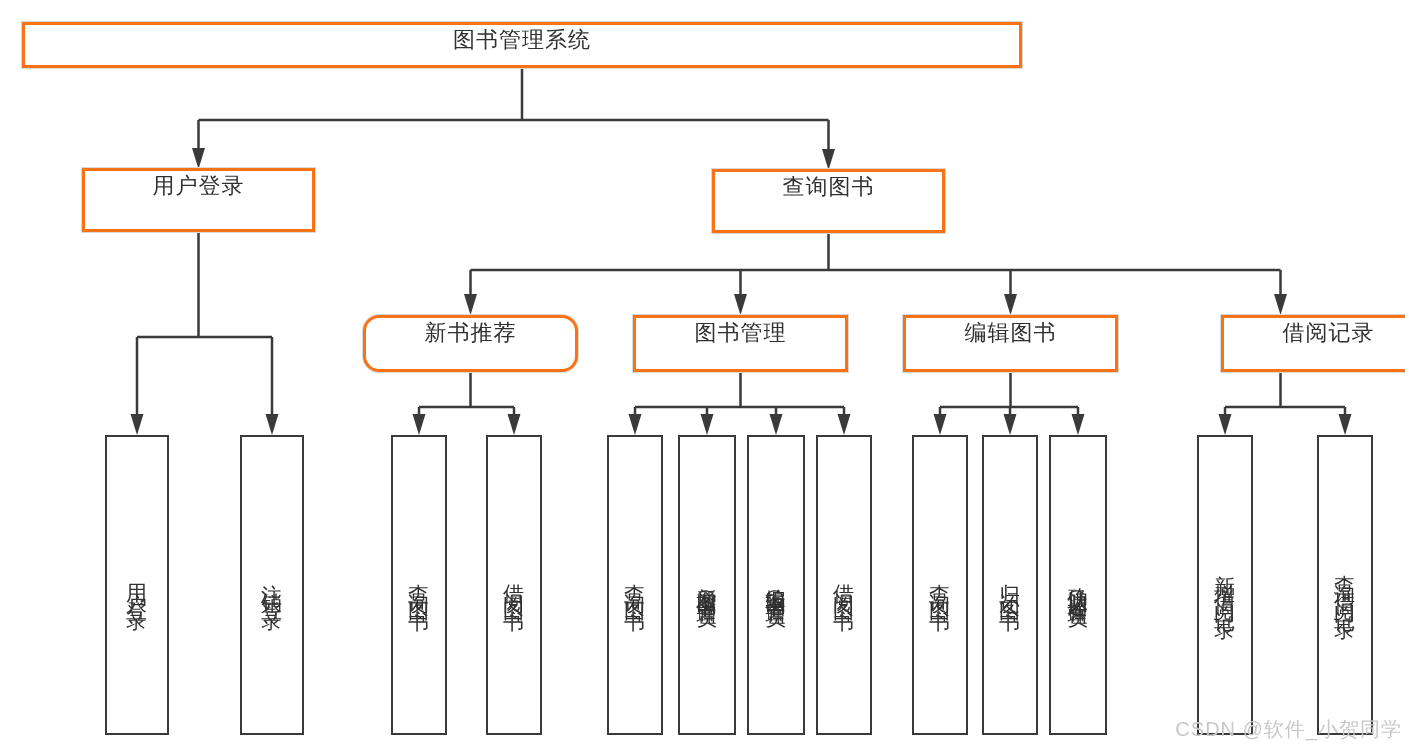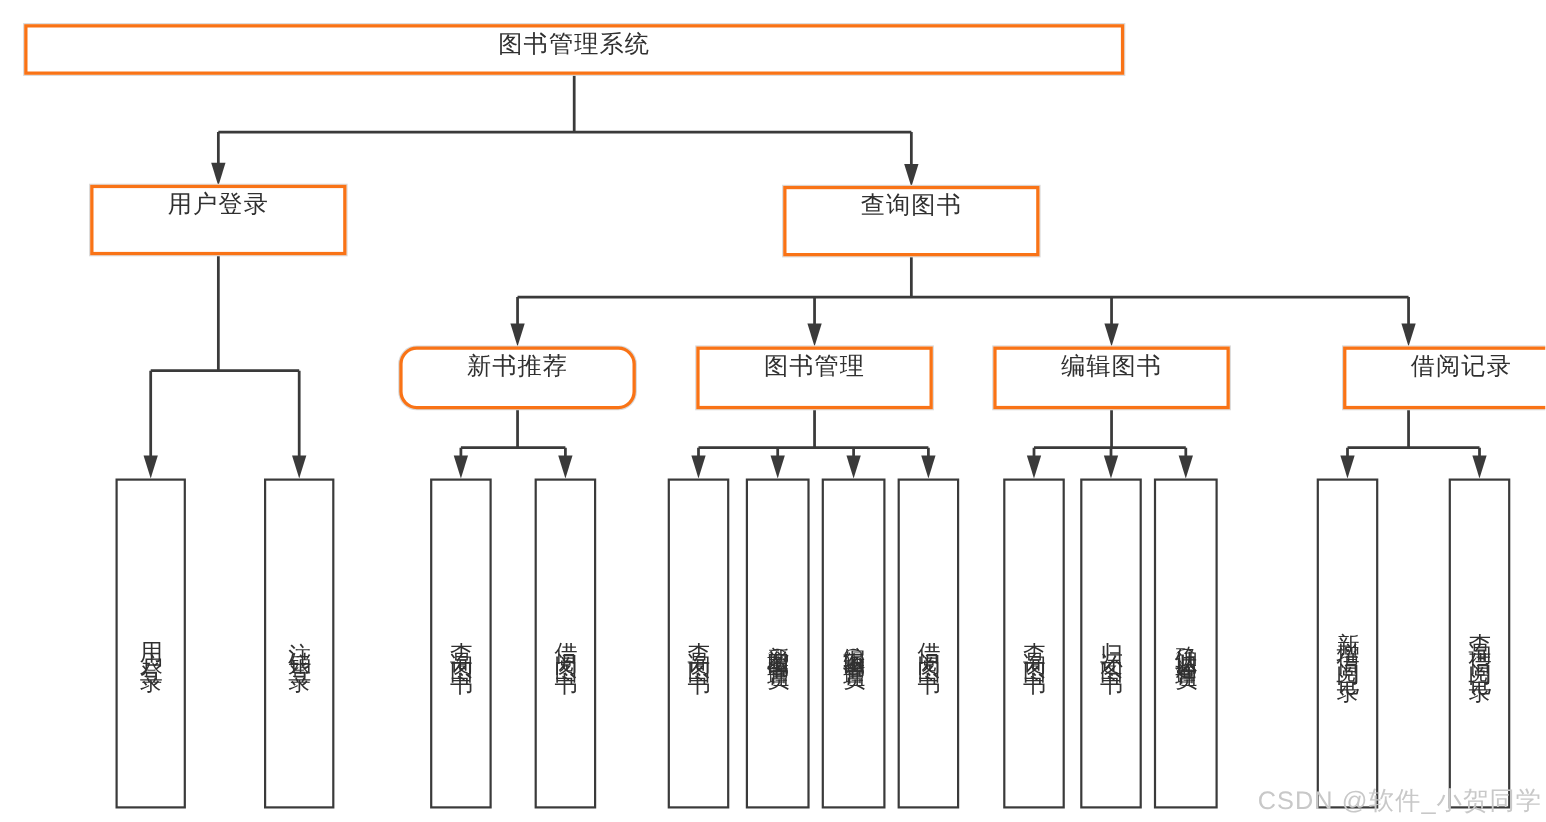--- a/index.html
+++ b/index.html
@@ -55,21 +55,21 @@
     letter-spacing: 9px;
   }
   .leaf.long > span {
     font-size: 20px;
     letter-spacing: 3px;
   }
   .watermark {
     position: absolute;
     right: 3px;
     bottom: 4px;
-    font-size: 23px;
+    font-size: 20px;
     color: #c8c8c8;
     letter-spacing: 1px;
   }
 </style>
 </head>
 <body>
 
 <div class="canvas">
 
   <svg class="connectors" viewBox="0 0 1405 747" xmlns="http://www.w3.org/2000/svg">

